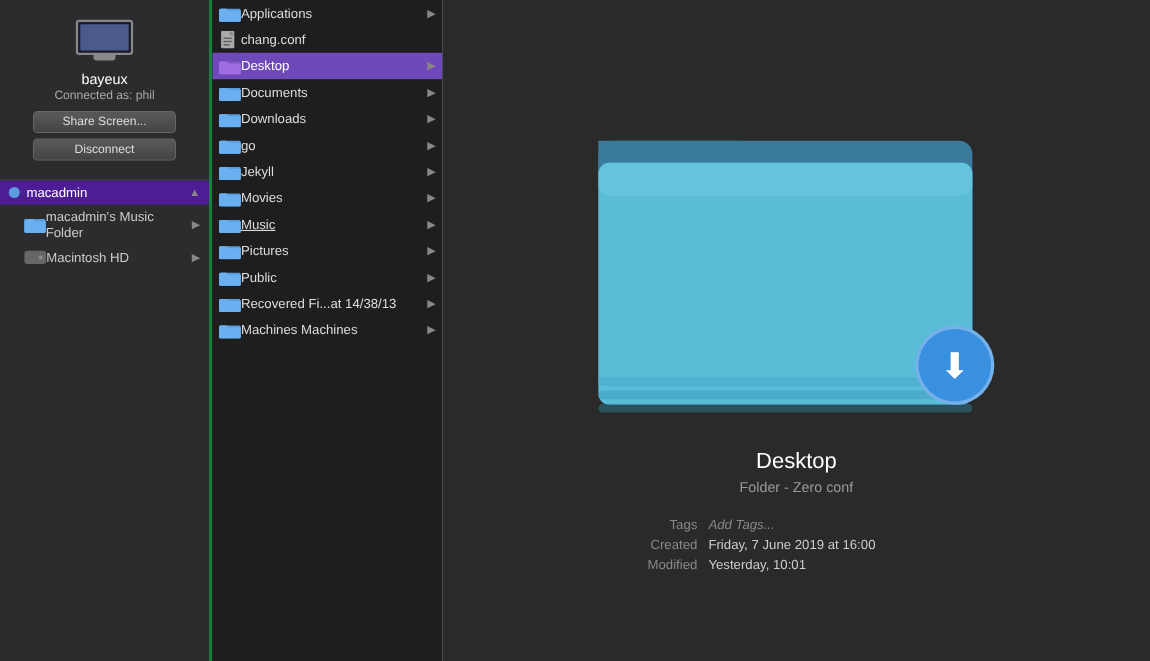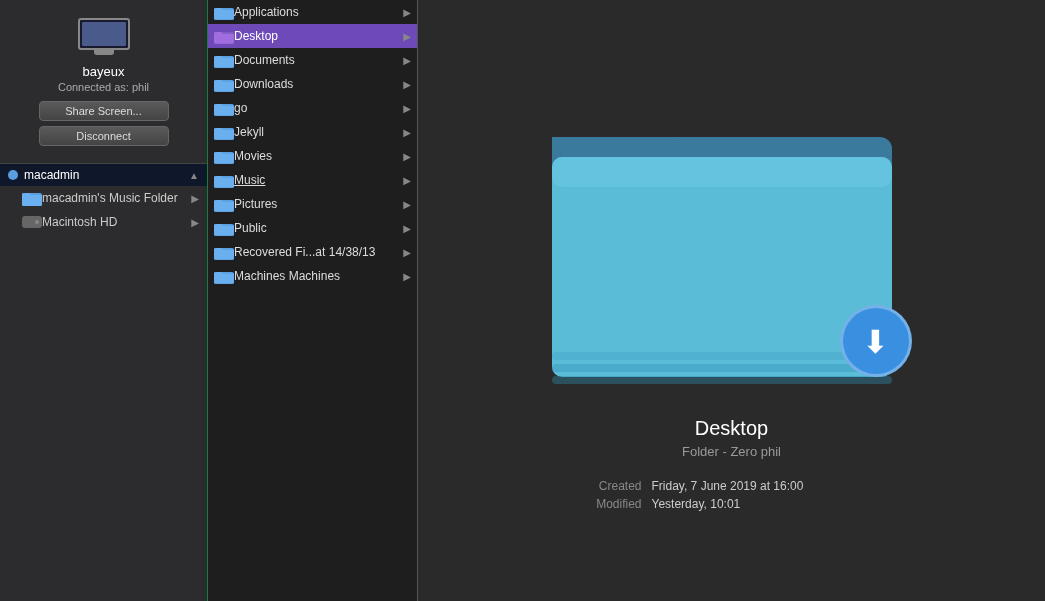--- a/index.html
+++ b/index.html
@@ -7,23 +7,23 @@
       width: 1045px;
       height: 601px;
       background: #2a2a2a;
       font-family: -apple-system, BlinkMacSystemFont, 'Helvetica Neue', sans-serif;
       overflow: hidden;
       display: flex;
     }
 
     
     .left-panel {
-      width: 208px;
+      width: 193px;
       background: #2c2c2e;
-      border-right: 1px solid #15803d;
+      border-right: 3px solid #15803d;
       display: flex;
       flex-direction: column;
       flex-shrink: 0;
     }
 
     .computer-section {
       display: flex;
       flex-direction: column;
       align-items: center;
       padding: 18px 10px 12px;
@@ -98,21 +98,21 @@
       display: flex;
       align-items: center;
       padding: 4px 8px;
       cursor: pointer;
       color: #ccc;
       font-size: 12px;
       position: relative;
     }
 
     .sidebar-item.active {
-      background: #0f172a;
+      background: #4c1d95;
       color: #fff;
     }
 
     .sidebar-item .arrow {
       margin-left: auto;
       color: #888;
       font-size: 10px;
     }
 
     .sidebar-item .badge {
@@ -295,20 +295,30 @@
 
 <div class="file-item">
       <svg class="folder-svg" viewBox="0 0 22 17">
         <rect x="0" y="4" width="22" height="13" rx="2" fill="#5a9ee0"></rect>
         <path d="M0 6 Q1 4 2 4 L8 4 L10 6 L22 6 L22 16 Q22 17 20 17 L2 17 Q0 17 0 16 Z" fill="#6ab0f0"></path>
         <rect x="0" y="4" width="8" height="3" rx="1" fill="#6ab0f0" opacity="0.6"></rect>
       </svg>
       <span style="flex:1;overflow:hidden;text-overflow:ellipsis;white-space:nowrap;">Applications</span>
       <span class="chevron">▶</span>
     </div>
+    <div class="file-item">
+      <svg class="folder-svg" viewBox="0 0 20 16">
+        <rect x="2" y="0" width="12" height="16" rx="1" fill="#aaa"></rect>
+        <path d="M10 0 L14 4 L10 4 Z" fill="#888"></path>
+        <rect x="4" y="6" width="8" height="1.5" rx="0.5" fill="#666"></rect>
+        <rect x="4" y="9" width="8" height="1.5" rx="0.5" fill="#666"></rect>
+        <rect x="4" y="12" width="6" height="1.5" rx="0.5" fill="#666"></rect>
+      </svg>
+      <span style="flex:1;overflow:hidden;text-overflow:ellipsis;white-space:nowrap;">chang.conf</span>
+    </div>
     <div class="file-item selected">
       <svg class="folder-svg" viewBox="0 0 22 17">
         <rect x="0" y="4" width="22" height="13" rx="2" fill="#805ac0"></rect>
         <path d="M0 6 Q1 4 2 4 L8 4 L10 6 L22 6 L22 16 Q22 17 20 17 L2 17 Q0 17 0 16 Z" fill="#a06de0"></path>
         <rect x="0" y="4" width="8" height="3" rx="1" fill="#a06de0" opacity="0.6"></rect>
       </svg>
       <span style="flex:1;overflow:hidden;text-overflow:ellipsis;white-space:nowrap;">Desktop</span>
       <span class="chevron">▶</span>
     </div>
     <div class="file-item">
@@ -420,24 +430,28 @@
       <rect x="10" y="289" width="340" height="8" rx="4" fill="#2a8cab" opacity="0.4"></rect>
     </svg>
     
     <div class="download-badge">
       <span class="download-arrow">⬇</span>
     </div>
   </div>
 
   <div class="file-info">
     <div class="file-name">Desktop</div>
-    <div class="file-desc">Folder - Zero phil</div>
+    <div class="file-desc">Folder - Zero conf</div>
   </div>
 
   <div class="meta-table">
+    <div class="meta-row">
+      <span class="meta-label">Tags</span>
+      <span class="meta-value tags-add">Add Tags...</span>
+    </div>
     <div class="meta-row">
       <span class="meta-label">Created</span>
       <span class="meta-value">Friday, 7 June 2019 at 16:00</span>
     </div>
     <div class="meta-row">
       <span class="meta-label">Modified</span>
       <span class="meta-value">Yesterday, 10:01</span>
     </div>
   </div>
 </div>

